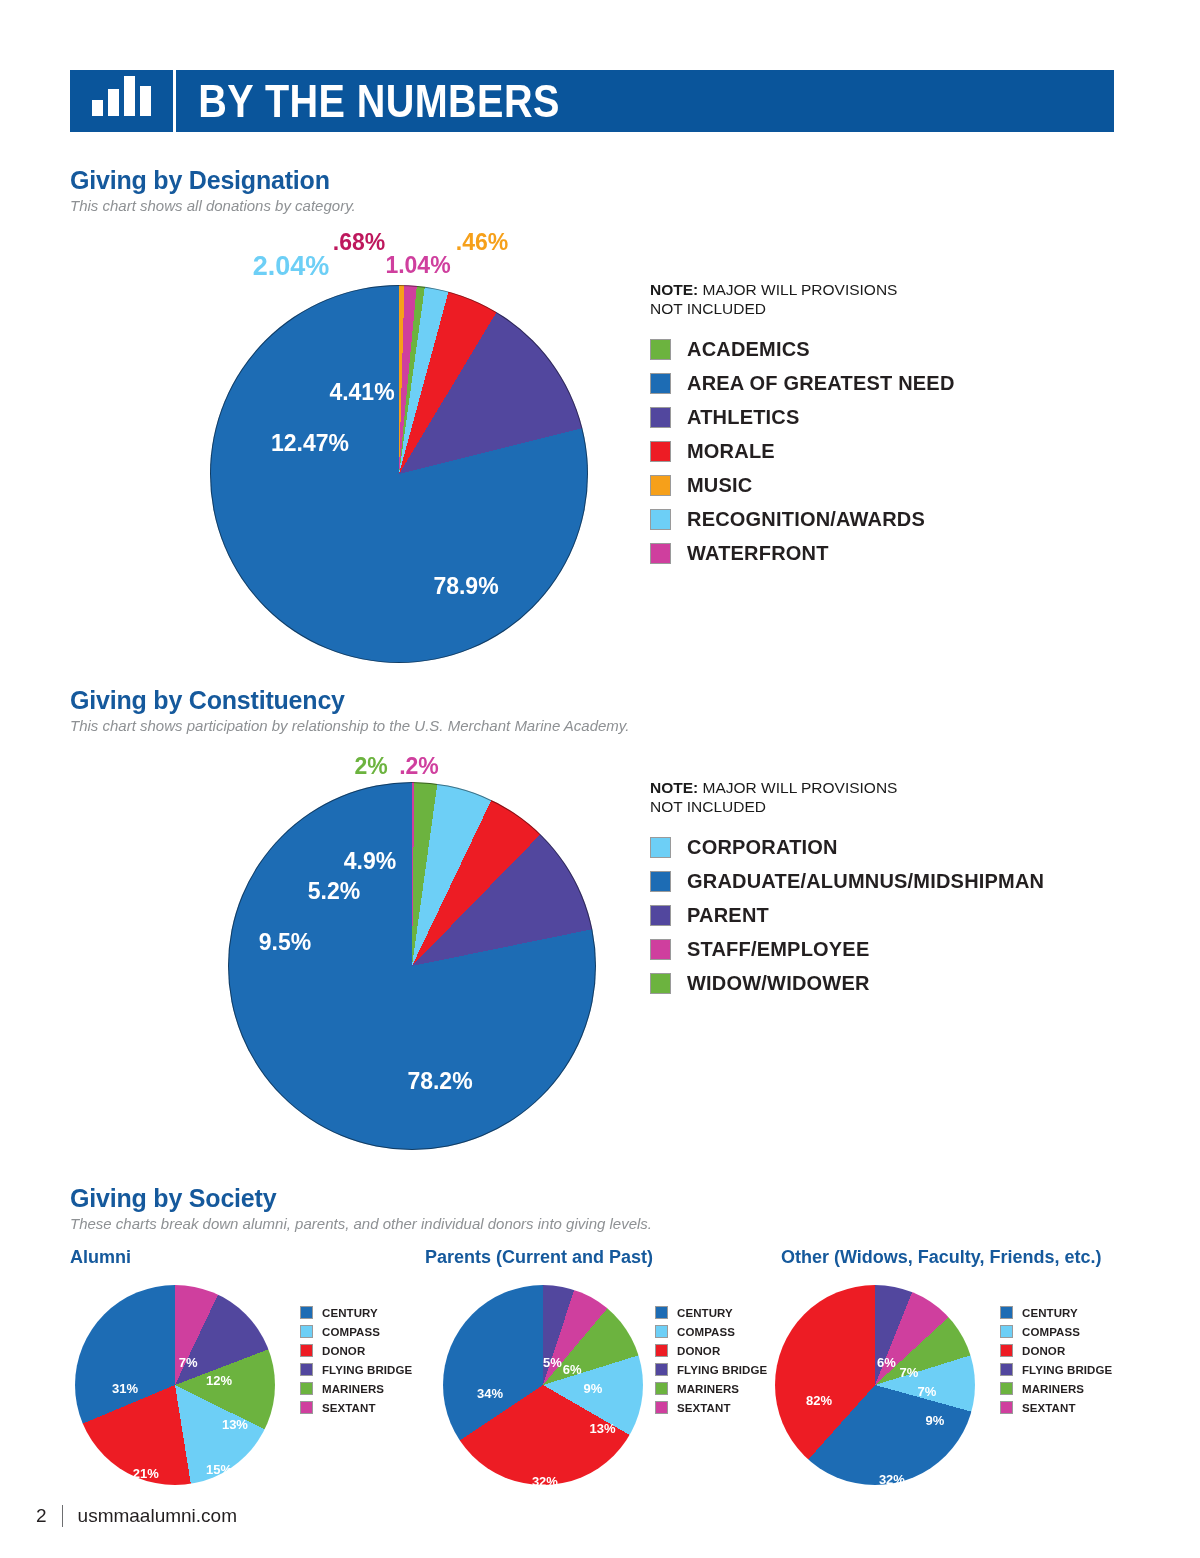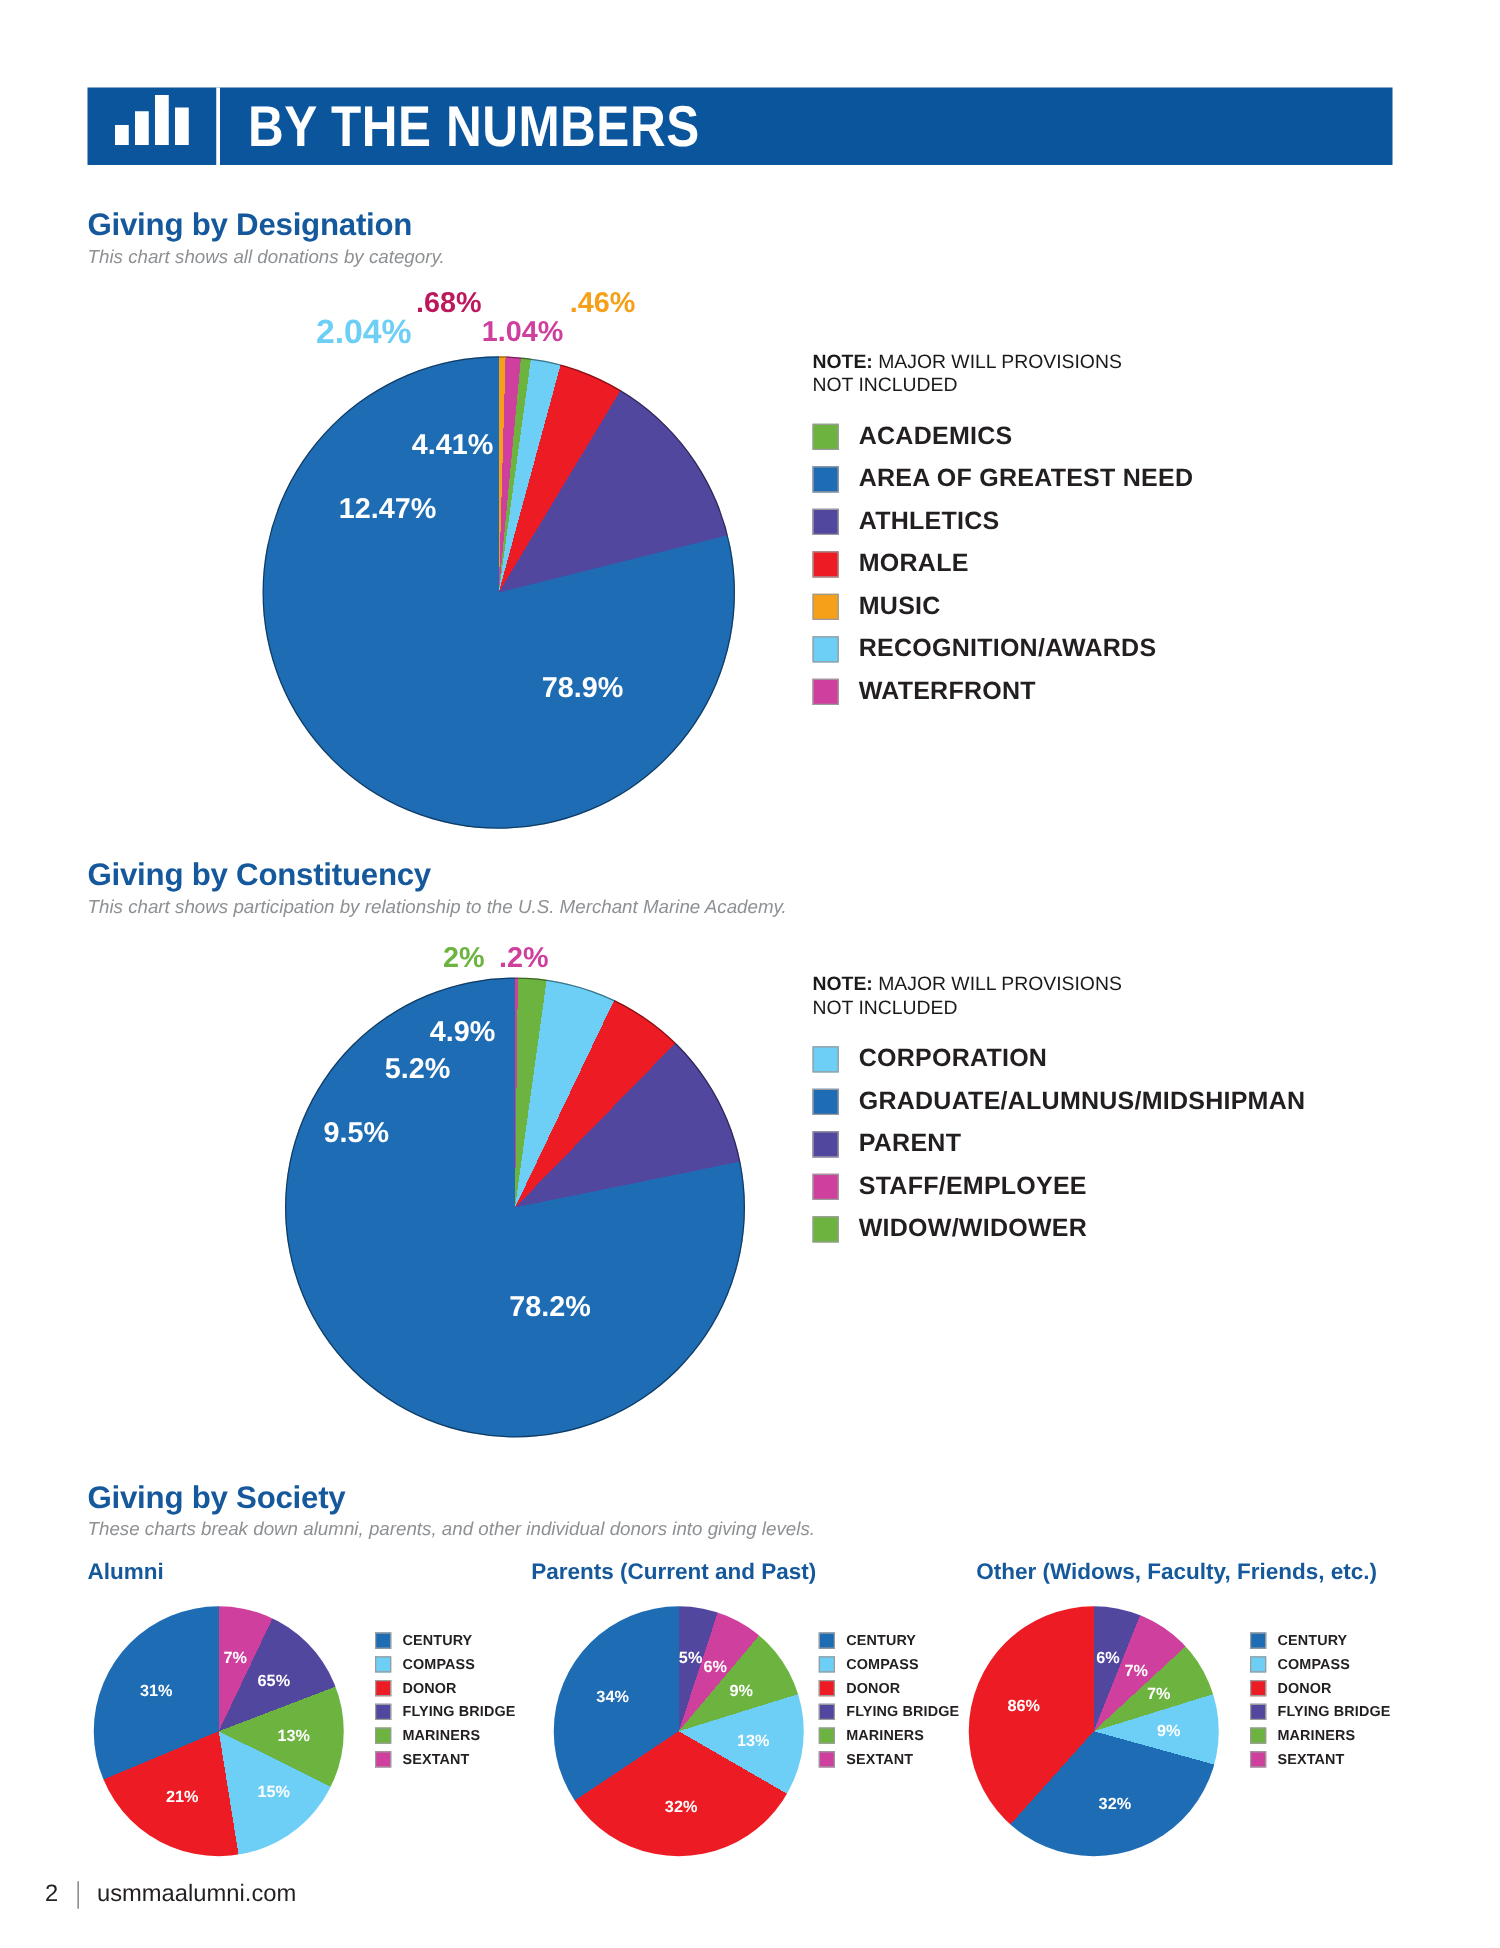--- a/index.html
+++ b/index.html
@@ -42,21 +42,21 @@
   }
   .sec-sub{
     position:absolute;color:#8e9194;font-size:15px;font-style:italic;line-height:1;
   }
 
   
   .pie{position:absolute;border-radius:50%;}
   .pie-label{
     position:absolute;font-weight:bold;line-height:1;white-space:nowrap;
   }
-  .in-label{color:#ffffff;}
+  .in-label{color:#ffffff;margin-top:36px;}
 
   
   .legend{position:absolute;}
   .note{font-size:15.5px;line-height:19px;color:#1a1a1a;margin-bottom:20px;}
   .note b{font-weight:bold;}
   .legend-row{display:flex;align-items:center;margin-bottom:11px;}
   .swatch{
     width:19px;height:19px;border:1px solid #9a9a9a;margin-right:16px;flex:0 0 auto;
   }
   .legend-text{font-size:20px;font-weight:bold;letter-spacing:.2px;color:#231f20;}
@@ -193,21 +193,21 @@
   <div class="sub-head" style="left:70px;top:1248px;">Alumni</div>
   <div class="sub-head" style="left:425px;top:1248px;">Parents (Current and Past)</div>
   <div class="sub-head" style="left:781px;top:1248px;">Other (Widows, Faculty, Friends, etc.)</div>
 
   <div id="pie3" class="pie" style="left: 75px; top: 1285px; width: 200px; height: 200px; background: conic-gradient(rgb(207, 63, 158) 0%, rgb(207, 63, 158) 7.0707%, rgb(82, 71, 158) 7.0707%, rgb(82, 71, 158) 19.1919%, rgb(108, 179, 63) 19.1919%, rgb(108, 179, 63) 32.3232%, rgb(109, 207, 246) 32.3232%, rgb(109, 207, 246) 47.4747%, rgb(237, 28, 36) 47.4747%, rgb(237, 28, 36) 68.6869%, rgb(29, 108, 180) 68.6869%, rgb(29, 108, 180) 100%);"></div>
   <div id="pie3labels">
       <div class="pie-label in-label" style="font-size: 13px; left: 125.046px; top: 1351.76px; transform: translate(-50%, -50%);">31%</div>
       <div class="pie-label in-label" style="font-size: 13px; left: 145.828px; top: 1437.43px; transform: translate(-50%, -50%);">21%</div>
       <div class="pie-label in-label" style="font-size: 13px; left: 219px; top: 1433.32px; transform: translate(-50%, -50%);">15%</div>
       <div class="pie-label in-label" style="font-size: 13px; left: 234.932px; top: 1387.85px; transform: translate(-50%, -50%);">13%</div>
-      <div class="pie-label in-label" style="font-size: 13px; left: 219.076px; top: 1344.29px; transform: translate(-50%, -50%);">65%</div>
+      <div class="pie-label in-label" style="font-size: 13px; left: 219.076px; top: 1344.29px; transform: translate(-50%, -50%);">12%</div>
       <div class="pie-label in-label" style="font-size: 13px; left: 188.219px; top: 1326.47px; transform: translate(-50%, -50%);">7%</div>
     </div>
   <div class="mini-legend" style="left:300px;top:1306px;">
     <div id="legend3">
         <div class="mini-row">
           <span class="mini-swatch" style="background: rgb(29, 108, 180);"></span>
           <span class="mini-text">CENTURY</span>
         </div>
         <div class="mini-row">
           <span class="mini-swatch" style="background: rgb(109, 207, 246);"></span>
@@ -265,21 +265,21 @@
         </div>
         <div class="mini-row">
           <span class="mini-swatch" style="background: rgb(207, 63, 158);"></span>
           <span class="mini-text">SEXTANT</span>
         </div>
       </div>
   </div>
 
   <div id="pie5" class="pie" style="left: 775px; top: 1285px; width: 200px; height: 200px; background: conic-gradient(rgb(82, 71, 158) 0%, rgb(82, 71, 158) 6.0606%, rgb(207, 63, 158) 6.0606%, rgb(207, 63, 158) 13.1313%, rgb(108, 179, 63) 13.1313%, rgb(108, 179, 63) 20.202%, rgb(109, 207, 246) 20.202%, rgb(109, 207, 246) 29.2929%, rgb(29, 108, 180) 29.2929%, rgb(29, 108, 180) 61.6162%, rgb(237, 28, 36) 61.6162%, rgb(237, 28, 36) 100%);"></div>
   <div id="pie5labels">
-      <div class="pie-label in-label" style="font-size: 13px; left: 818.951px; top: 1363.59px; transform: translate(-50%, -50%);">86%</div>
+      <div class="pie-label in-label" style="font-size: 13px; left: 818.951px; top: 1363.59px; transform: translate(-50%, -50%);">82%</div>
       <div class="pie-label in-label" style="font-size: 13px; left: 891.904px; top: 1442.57px; transform: translate(-50%, -50%);">32%</div>
       <div class="pie-label in-label" style="font-size: 13px; left: 934.992px; top: 1384.05px; transform: translate(-50%, -50%);">9%</div>
       <div class="pie-label in-label" style="font-size: 13px; left: 926.962px; top: 1355px; transform: translate(-50%, -50%);">7%</div>
       <div class="pie-label in-label" style="font-size: 13px; left: 909.024px; top: 1335.58px; transform: translate(-50%, -50%);">7%</div>
       <div class="pie-label in-label" style="font-size: 13px; left: 886.355px; top: 1326.08px; transform: translate(-50%, -50%);">6%</div>
     </div>
   <div class="mini-legend" style="left:1000px;top:1306px;">
     <div id="legend5">
         <div class="mini-row">
           <span class="mini-swatch" style="background: rgb(29, 108, 180);"></span>

